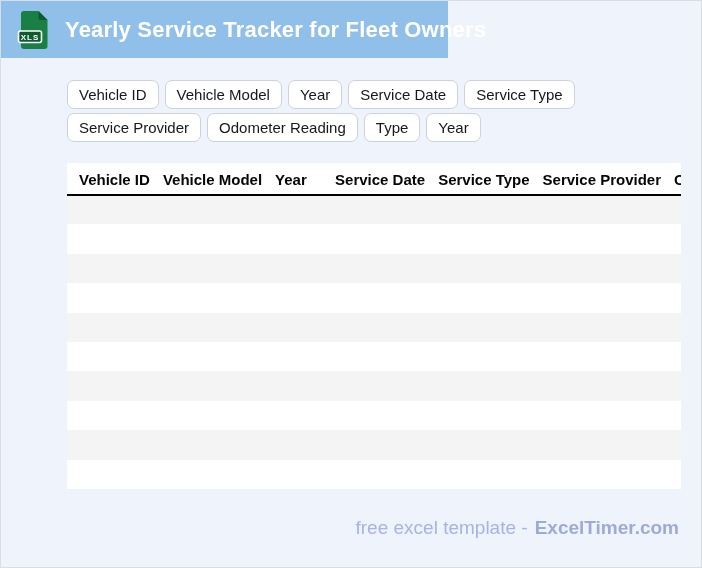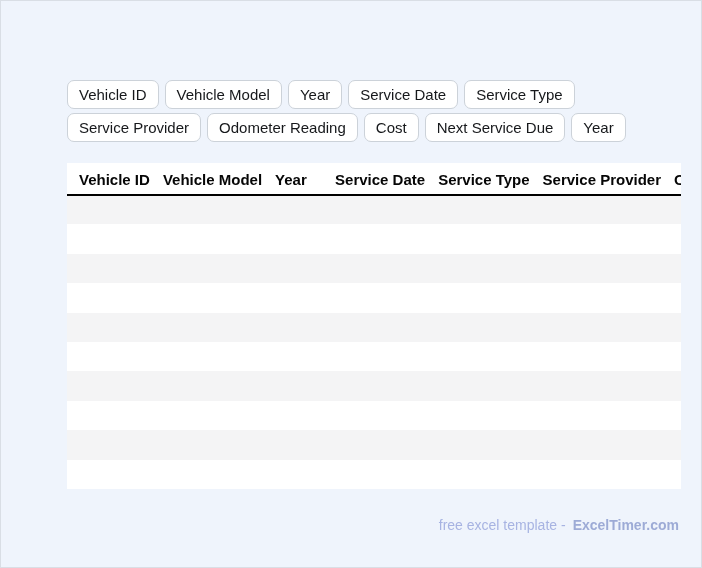--- a/index.html
+++ b/index.html
@@ -90,47 +90,57 @@
     min-width: 60px;
   }
   .table-wrap tbody tr:nth-child(odd) td { background: #f4f4f5; }
   .table-wrap tbody tr:nth-child(even) td { background: #ffffff; }
 
   
   .footer {
     position: absolute;
     top: 516px;
     right: 22px;
-    font-size: 14px;
+    font-size: 19px;
     color: #a7b3e2;
     white-space: nowrap;
   }
   .footer .brand {
     font-weight: bold;
     color: #9dabd6;
     margin-left: 7px;
     text-decoration: none;
   }
 </style>
 </head>
 <body>
 
 <div class="frame">
 
+  <header class="topbar">
+    <span class="icon-wrap">
+      <svg width="34" height="40" viewBox="0 0 34 40" aria-hidden="true">
+        <path d="M7 1 h14.5 l9 9 v26 a3 3 0 0 1 -3 3 H7 a3 3 0 0 1 -3 -3 V4 a3 3 0 0 1 3 -3 z" fill="#1a7f44"></path>
+        <path d="M21.5 1 l9 9 h-7 a2 2 0 0 1 -2 -2 z" fill="#0d5c30"></path>
+        <rect x="1.5" y="21" width="23" height="11.5" rx="2" fill="#0d5c30" stroke="#ffffff" stroke-width="1.6"></rect>
+        <text x="13" y="30" text-anchor="middle" font-family="Liberation Sans, sans-serif" font-size="8" font-weight="bold" letter-spacing="1" fill="#ffffff">XLS</text>
+      </svg>
+    </span>
+    <h1>Yearly Service Tracker for Fleet Owners</h1>
+  </header>
 
   <div class="chips">
       <button class="chip">Vehicle ID</button>
       <button class="chip">Vehicle Model</button>
       <button class="chip">Year</button>
       <button class="chip">Service Date</button>
       <button class="chip">Service Type</button>
       <button class="chip">Service Provider</button>
       <button class="chip">Odometer Reading</button>
-      <button class="chip">Cost</button>
-      <button class="chip">Next Service Due</button>
+      <button class="chip">Type</button>
       <button class="chip">Year</button>
     </div>
 
   <div class="table-wrap">
     <table>
       <thead>
         <tr>
             <th>Vehicle ID</th>
             <th>Vehicle Model</th>
             <th>Year</th>

